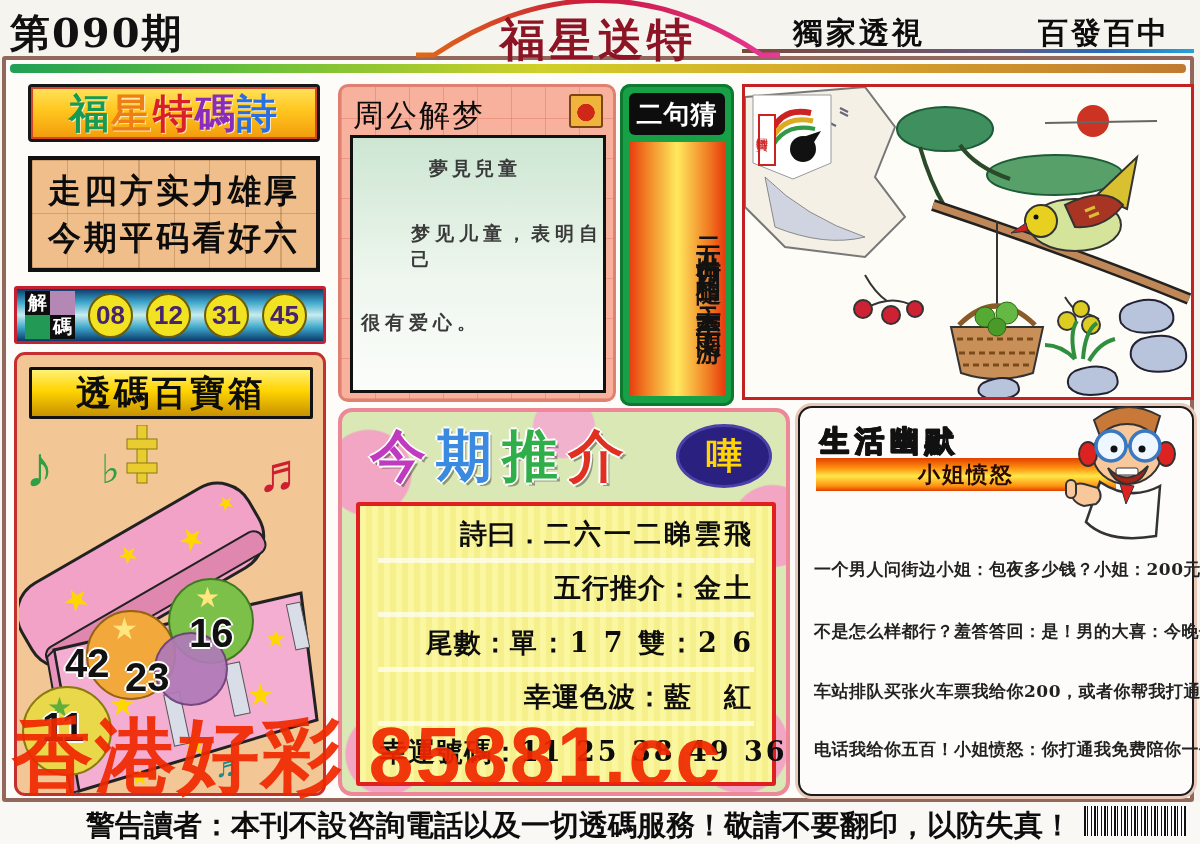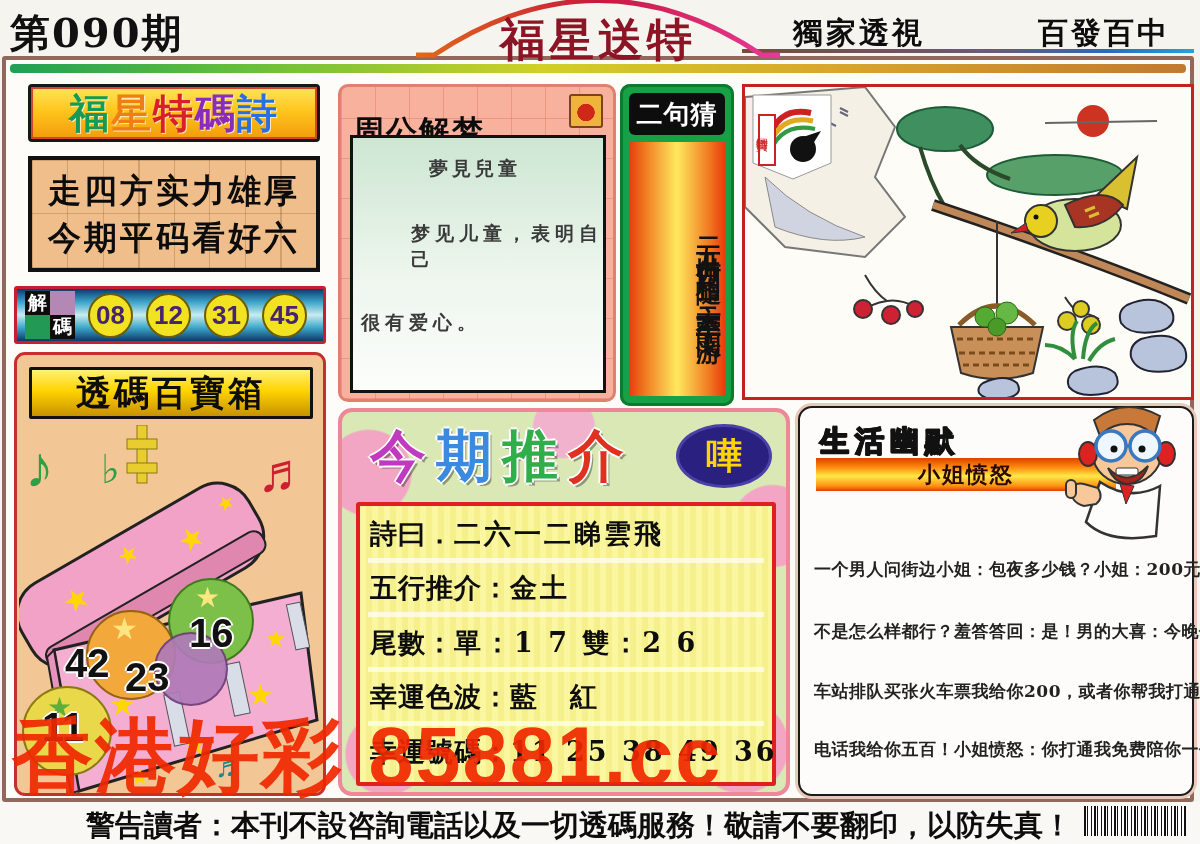--- a/index.html
+++ b/index.html
@@ -62,21 +62,21 @@
   #bn1 { left:108px; top:302px; }
   #bn2 { left:172px; top:258px; }
   #bn3 { left:25px;  top:352px; }
 
   
   #dream-panel { left:338px; top:84px; width:278px; height:318px; border:3px solid #e08070; border-radius:10px;
                  background:#f7b19c; z-index:10;
                  background-image:
                    repeating-linear-gradient(90deg, rgba(210,100,80,.35) 0 1px, transparent 1px 34px),
                    repeating-linear-gradient(0deg, rgba(210,100,80,.35) 0 1px, transparent 1px 40px);}
-  #dream-title { position:absolute; left:12px; top:24px; font-size:31px; font-weight:700; color:#0c0c0c; letter-spacing:2px;}
+  #dream-title { position:absolute; left:12px; top:8px; font-size:31px; font-weight:400; color:#0c0c0c; letter-spacing:2px;}
   #dream-icon { position:absolute; right:10px; top:7px; width:34px; height:34px; border:2px solid #7c4414; border-radius:3px;
                 background:radial-gradient(circle at 50% 55%, #d02818 0 38%, #f0b43c 40%); }
   #dream-content { position:absolute; left:9px; top:48px; width:256px; height:258px; border:3px solid #111;
                    background:linear-gradient(180deg,#cde6d2,#eef6ee 55%,#fbfdfa); color:#3a3a3a;
                    font-family:"DejaVu Serif", serif; }
   #dream-heading { position:absolute; left:76px; top:18px; font-size:19px; letter-spacing:4px; font-weight:700;}
   #dream-line1 { position:absolute; left:58px; top:55px; font-size:19px; letter-spacing:5px; font-weight:700;margin-top:28px;}
   #dream-line2 { position:absolute; left:8px; top:172px; font-size:19px; letter-spacing:5px; font-weight:700;}
 
   
@@ -106,21 +106,21 @@
   #recommend-title { position:absolute; left:28px; top:16px; display:flex; gap:10px; }
   #recommend-title span { font-size:56px; font-weight:900; font-family:"DejaVu Sans", sans-serif; line-height:1;
                           text-shadow:-2px 0 #fff,2px 0 #fff,0 -2px #fff,0 2px #fff,3px 3px 0 rgba(0,0,0,.35); }
   .rc0{color:#c03ac0;} .rc1{color:#3a8ae0;} .rc2{color:#2fae4a;} .rc3{color:#e03020;}
   #recommend-logo { position:absolute; right:14px; top:12px; width:96px; height:64px; background:#2a2080;
                     border:3px solid #4a40a8; border-radius:50%;
                     display:flex; align-items:center; justify-content:center;
                     color:#ffd400; font-size:36px; font-weight:900; }
   #recommend-box { position:absolute; left:14px; top:90px; width:420px; height:284px; border:4px solid #e02020; border-radius:3px;
                    background:repeating-linear-gradient(90deg,#fbf7a0 0 6px,#f6f08c 6px 12px);
-                   display:flex; flex-direction:column; justify-content:space-evenly; padding:2px 8px;}
+                   display:flex; flex-direction:column; justify-content:space-evenly; padding:2px 18px;text-align:right;}
   .rec-row { font-family:"DejaVu Serif", serif; font-size:27px; font-weight:900; color:#0d0d0d; letter-spacing:1px;
              border-bottom:5px solid rgba(255,255,255,.65); padding:3px 0 6px 2px; white-space:nowrap;}
   .rec-row:last-child { border-bottom:none; }
   .rec-val { letter-spacing:3px; }
 
   
   #humor-panel { left:798px; top:406px; width:396px; height:390px; border:2px solid #1a1a1a; border-radius:14px;
                  background:#fdfcfa; z-index:10; box-shadow:0 0 0 3px #e8c8b8;}
   #humor-title { position:absolute; left:20px; top:14px; font-size:29px; font-weight:900; letter-spacing:6px;
                  color:#ffffff; -webkit-text-stroke:1.6px #111;

